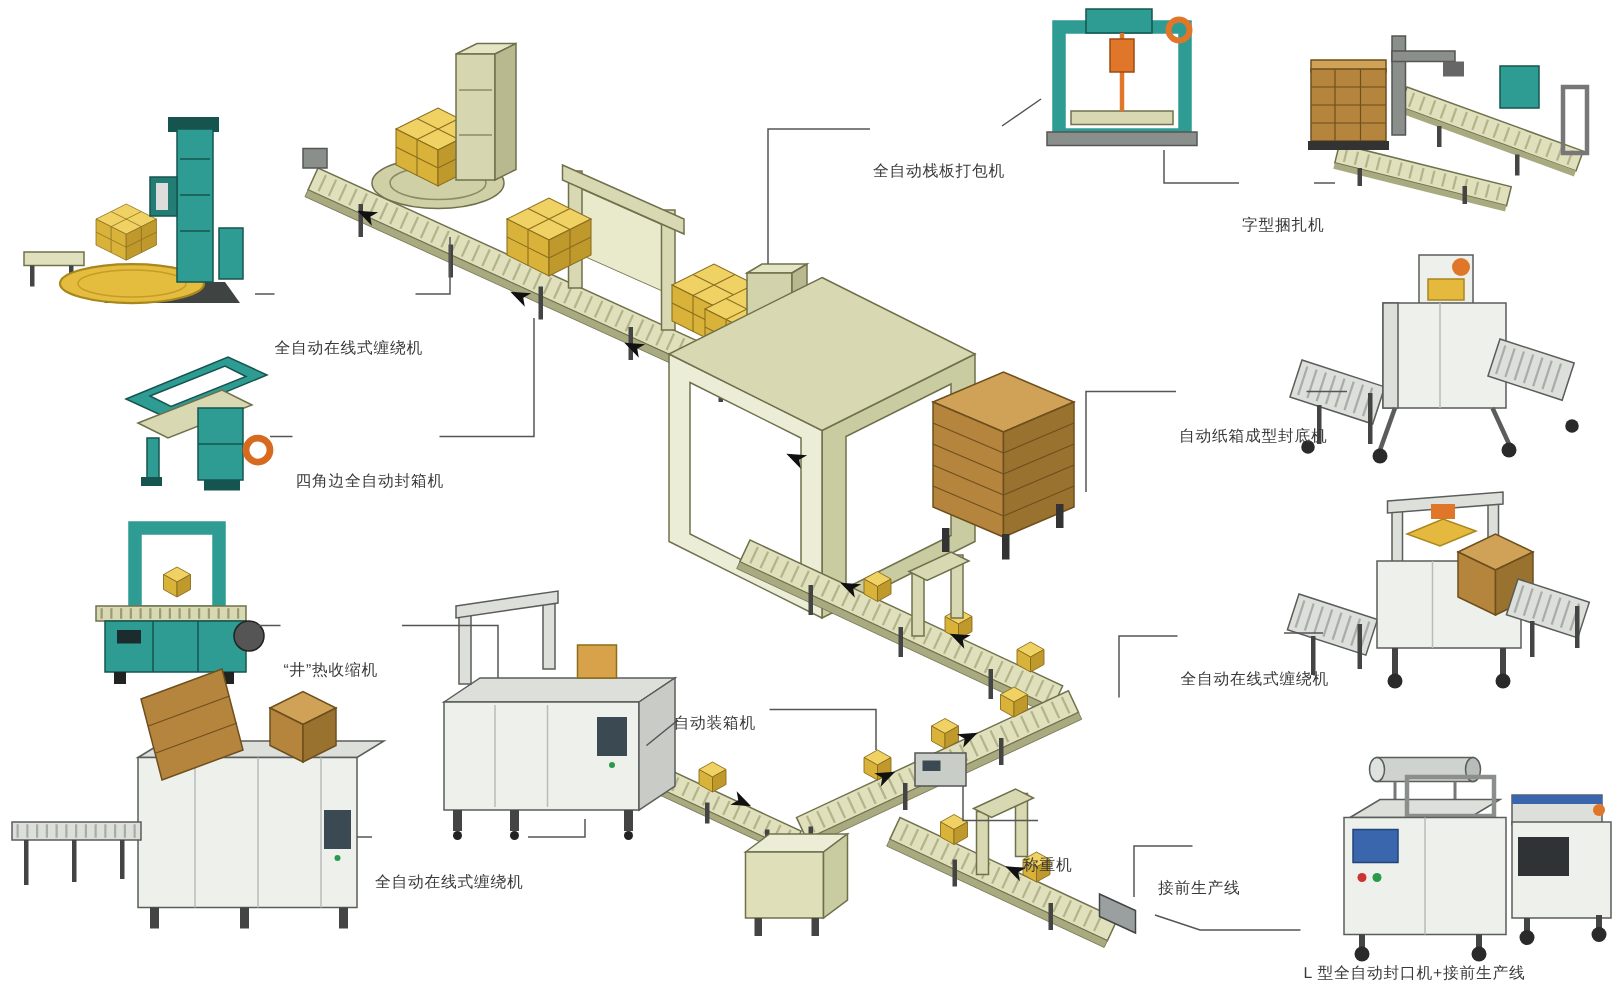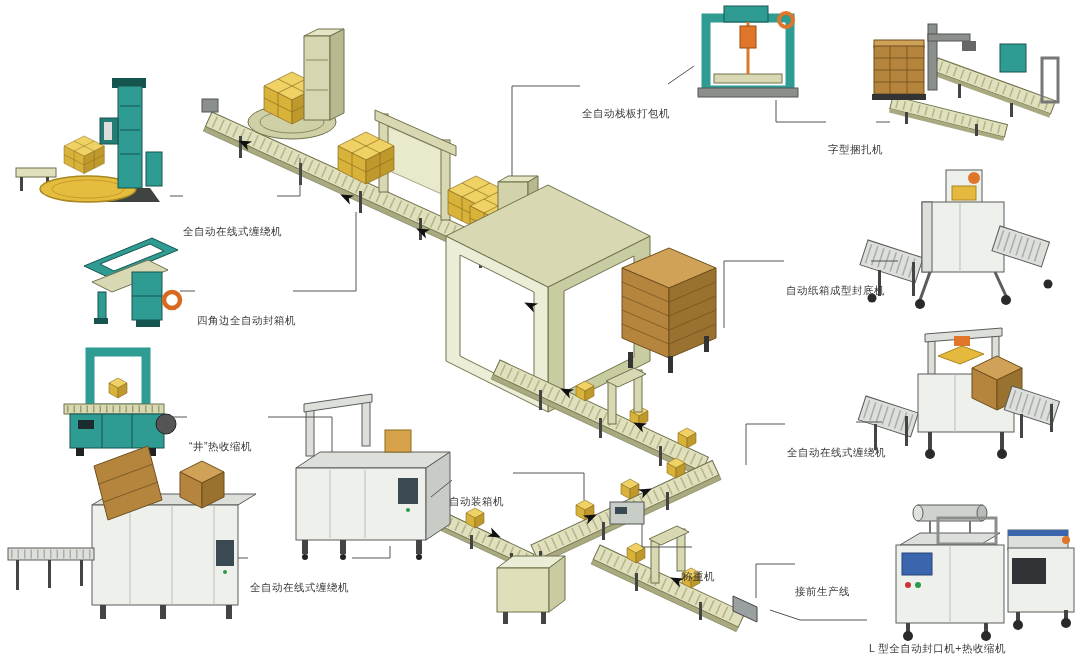--- a/index.html
+++ b/index.html
@@ -415,22 +415,22 @@
     <path d="M692,547 L642,547 L642,524"></path>
     <path d="M795,564 L756,564 L756,598"></path>
     <path d="M867,620 L800,620 L770,610"></path>
   </g>
 </svg>
 
 <div class="lbl" style="left:183px;top:196px">全自动在线式缠绕机</div>
 <div class="lbl" style="left:197px;top:285px">四角边全自动封箱机</div>
 <div class="lbl" style="left:189px;top:411px">“井”热收缩机</div>
 <div class="lbl" style="left:250px;top:552px">全自动在线式缠绕机</div>
-<div class="lbl" style="left:449px;top:466px">自动装箱机</div>
+<div class="lbl" style="left:449px;top:446px">自动装箱机</div>
 <div class="lbl" style="left:582px;top:78px">全自动栈板打包机</div>
 <div class="lbl" style="left:828px;top:114px">字型捆扎机</div>
 <div class="lbl" style="left:786px;top:255px">自动纸箱成型封底机</div>
 <div class="lbl" style="left:787px;top:417px">全自动在线式缠绕机</div>
 <div class="lbl" style="left:682px;top:541px">称重机</div>
-<div class="lbl" style="left:795px;top:556px">接前生产线</div>
-<div class="lbl" style="left:869px;top:613px">L 型全自动封口机+热收缩机</div>
+<div class="lbl" style="left:772px;top:556px">接前生产线</div>
+<div class="lbl" style="left:869px;top:613px">L 型全自动封口机+接前生产线</div>
 
 </div>
 
 </body></html>

